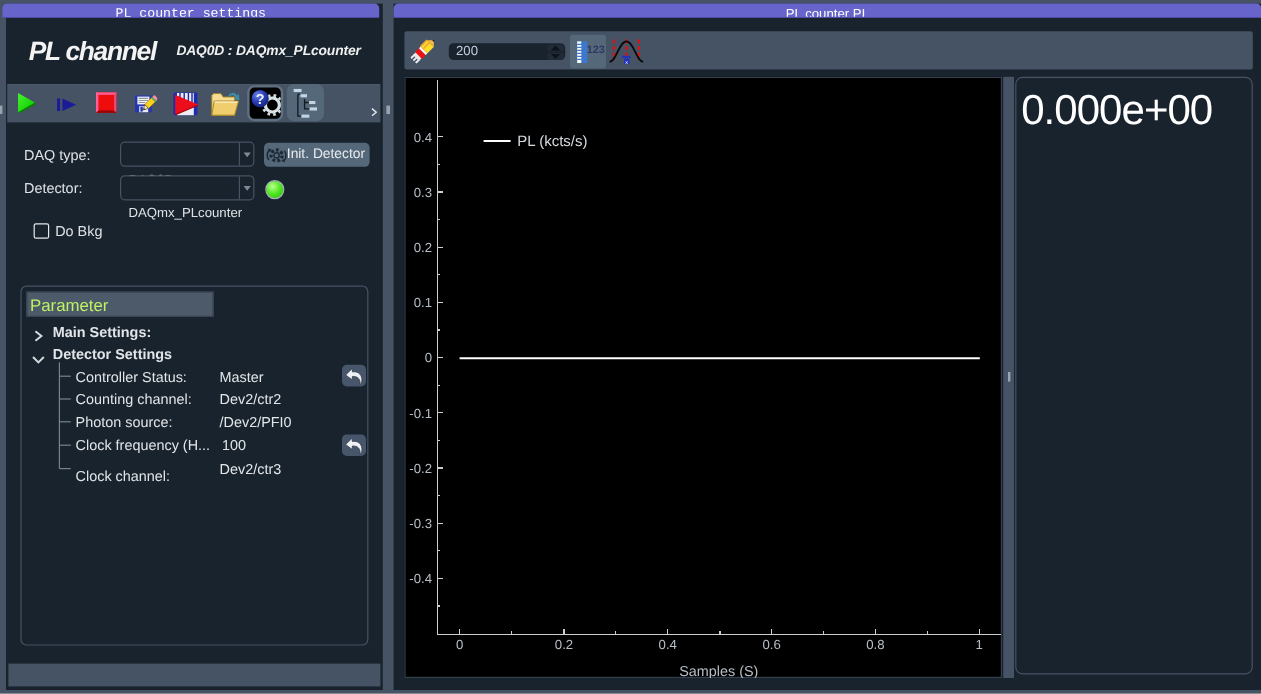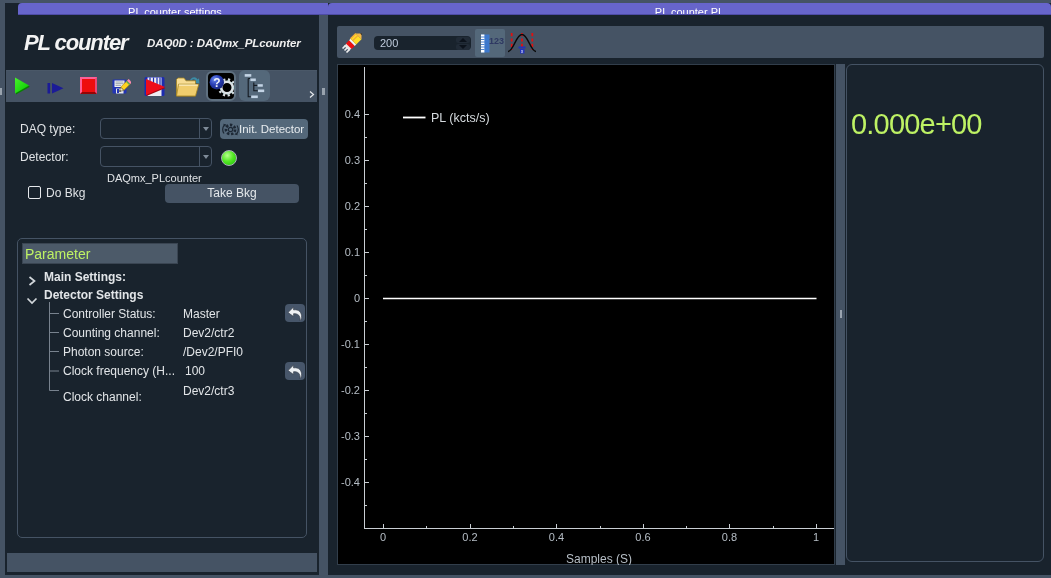--- a/index.html
+++ b/index.html
@@ -21,25 +21,25 @@
   .btn{background:#455364;border-radius:4px;box-sizing:border-box;text-align:center;
        font-size:12px;color:#e4e8eb;}
   .lbl{font-size:12px;color:#dfe2e5;}
   .treelbl{font-size:12px;color:#e2e5e8;}
 </style>
 </head>
 <body>
 <div id="root">
 
   <div class="abs dockbg" style="left:5px;top:3px;width:314px;height:572px;"></div>
-  <div class="abs title" style="left:18px;top:3px;width:314px;height:11px;">
+  <div class="abs title" style="left:2px;top:3px;width:314px;height:11px;font-family:Liberation Mono, monospace;">
       <span>PL counter settings</span>
     </div>
 
-  <div class="abs" style="left:24px;top:30px;font-size:22px;letter-spacing:-1.1px;font-weight:bold;font-style:italic;color:#f3f3f3;">PL counter</div>
+  <div class="abs" style="left:24px;top:30px;font-size:22px;letter-spacing:-1.1px;font-weight:bold;font-style:italic;color:#f3f3f3;">PL channel</div>
   <div class="abs" style="left:147px;top:37px;font-size:11.5px;letter-spacing:-0.1px;font-weight:bold;font-style:italic;color:#efefef;white-space:nowrap;">DAQ0D : DAQmx_PLcounter</div>
 
   <div class="abs tbar" style="left:6px;top:70px;width:311px;height:31px;"></div>
   <div class="abs" id="icon-play" style="left:14px;top:77px;"><svg width="17" height="18">
     <defs>
           <linearGradient id="gplay" x1="0" y1="0" x2="1" y2="1">
       <stop offset="0" stop-color="#49f32c"></stop>
             <stop offset="0.7" stop-color="#17d60a"></stop>
             <stop offset="1" stop-color="#0fb805"></stop>
     </linearGradient>
@@ -138,21 +138,20 @@
   <div class="abs lbl" style="left:20px;top:150px;">Detector:</div>
   <div class="abs combo" style="left:100px;top:146px;width:112px;height:21px;">
     <span class="txt">DAQmx_PLcounter</span>
       <span class="sep"></span>
       <span class="arr"></span>
   </div>
   <div class="abs" style="left:221px;top:150px;width:14px;height:14px;border-radius:50%;background:radial-gradient(circle at 38% 32%, #b8ff8e, #55e926 45%, #2fcc10 80%, #1fae08);border:1px solid #aab2b8;box-sizing:content-box;"></div>
 
   <div class="abs" style="left:28px;top:186px;width:13px;height:13px;border:1px solid #e6e9ec;border-radius:2px;background:#19232D;box-sizing:border-box;"></div>
   <div class="abs lbl" style="left:46px;top:186px;">Do Bkg</div>
-  <div class="abs btn" style="left:165px;top:184px;width:134px;height:19px;line-height:18px;">Take Bkg</div>
 
   <div class="abs" style="left:17px;top:238px;width:290px;height:300px;border:1px solid #455364;border-radius:5px;background:#19232D;box-sizing:border-box;"></div>
   <div class="abs" style="left:22px;top:243px;width:156px;height:21px;background:#4c5a69;border:1px solid #3a4552;box-sizing:border-box;">
     <span class="abs" style="left:2px;top:2px;font-size:14px;color:#bef264;">Parameter</span>
   </div>
 
   <div class="abs" id="chev-closed" style="left:28px;top:272px;"><svg width="8" height="10">
     <path d="M1.5,1 L6.5,5 L1.5,9" stroke="#d2d7db" stroke-width="1.7" fill="none"></path>
   </svg></div>
   <div class="abs treelbl" style="left:44px;top:270px;font-weight:bold;">Main Settings:</div>
@@ -272,15 +271,15 @@
     </g>
     <path d="M66,53.5 H88.5" stroke="#ffffff" stroke-width="1.8"></path>
     <text x="94" y="58" font-family="Liberation Sans,sans-serif" font-size="12.5px" fill="#d5dade">PL (kcts/s)</text>
     <path d="M46,234.5 H479.5" stroke="#ffffff" stroke-width="1.6"></path>
   </svg>
 
   <div class="abs" style="left:836px;top:64px;width:9px;height:501px;background:#455364;"></div>
   <div class="abs" style="left:840px;top:310px;width:2px;height:8px;background:#9aa4b0;"></div>
 
   <div class="abs" style="left:846px;top:64px;width:198px;height:498px;background:#19232D;border:1px solid #455364;border-radius:6px;box-sizing:border-box;"></div>
-  <div class="abs" style="left:851px;top:72px;font-size:29px;letter-spacing:-0.8px;color:#bef264;margin-top:36px;">0.000e+00</div>
+  <div class="abs" style="left:851px;top:72px;font-size:35px;letter-spacing:-0.8px;color:#ffffff;">0.000e+00</div>
 
 </div>
 
 </body></html>

